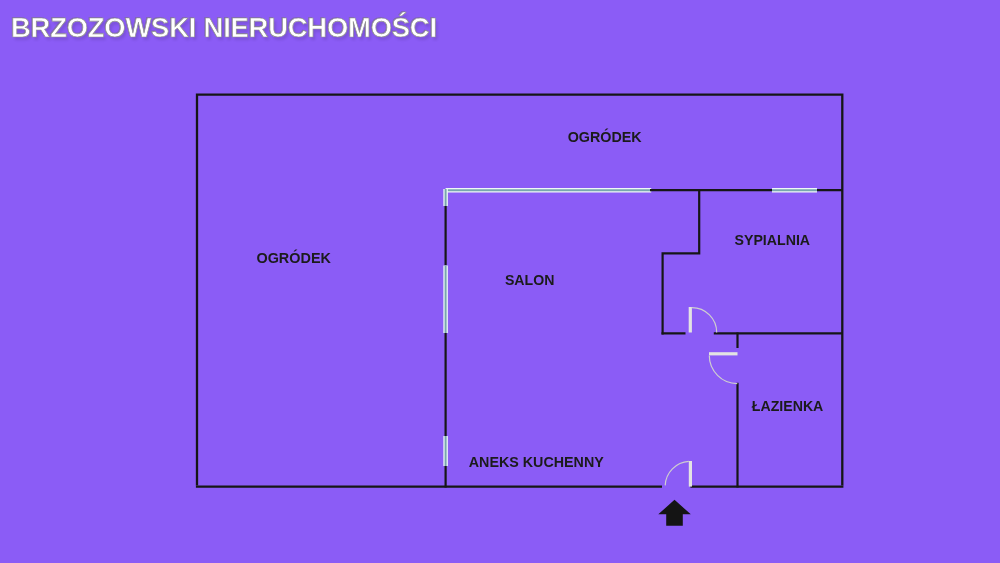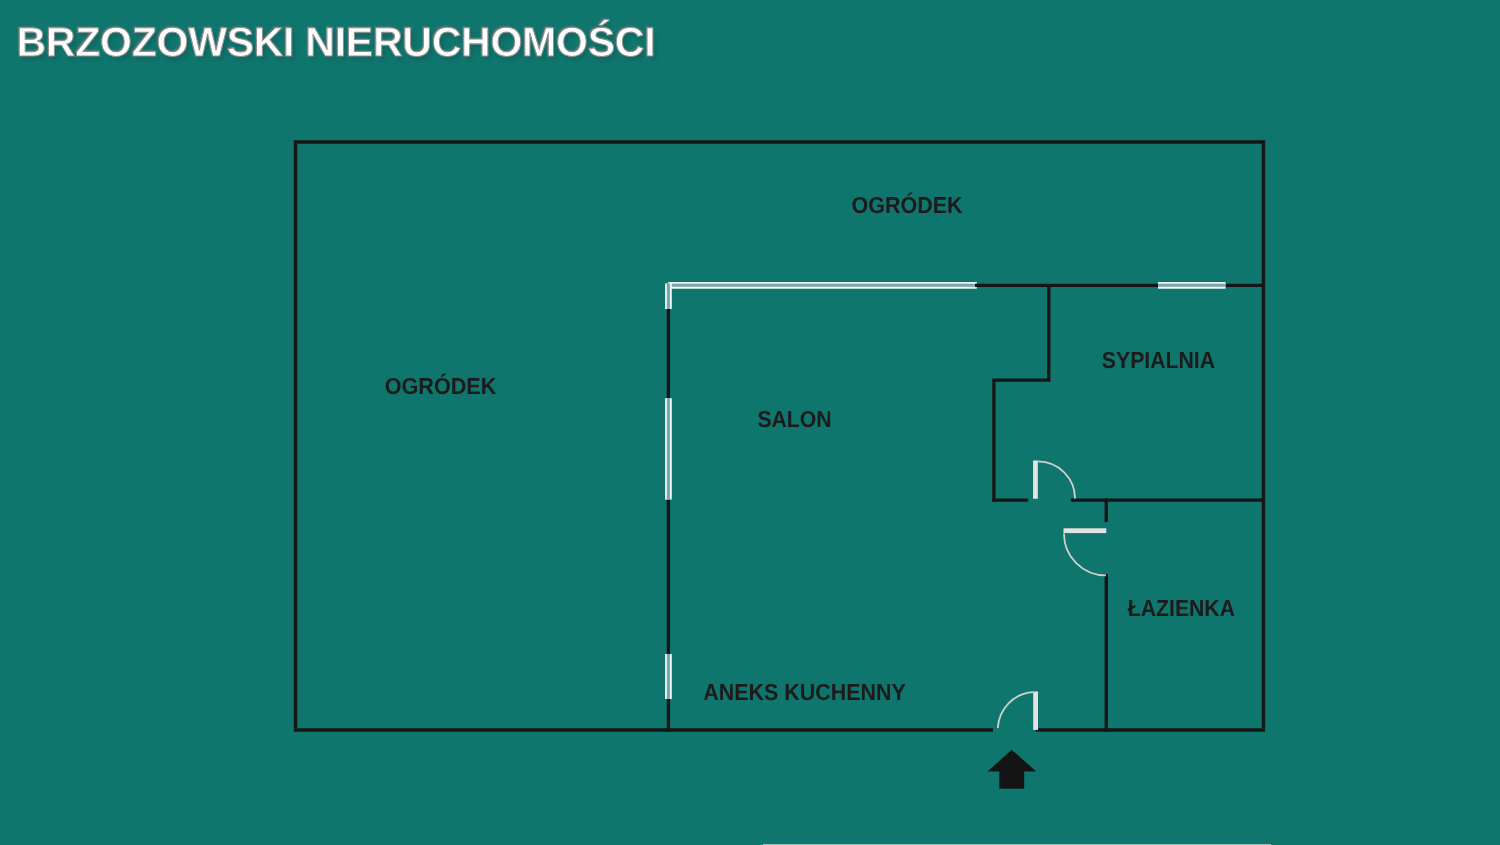--- a/index.html
+++ b/index.html
@@ -1,16 +1,16 @@
 <!DOCTYPE html>
 <html><head>
 <meta charset="utf-8">
 <style>
   html,body{margin:0;padding:0;background:#ffffff;}
-  #page{position:relative;width:1000px;height:563px;background:#0f766e;overflow:hidden;
+  #page{position:relative;width:1000px;height:563px;background:#8b5cf6;overflow:hidden;
         font-family:"Liberation Sans", sans-serif;}
   #logo{position:absolute;left:11px;top:11.5px;
         font-weight:bold;font-size:27.4px;letter-spacing:-0.2px;color:#ffffff;white-space:nowrap;
         -webkit-text-stroke:0.7px #8f8f8f;text-shadow:-1px -1px 0 rgba(110,110,110,0.45), 2px 3px 3px rgba(0,0,0,0.12);}
 </style>
 </head>
 <body>
 <div id="page">
 
   <div id="logo">BRZOZOWSKI NIERUCHOMOŚCI</div>

